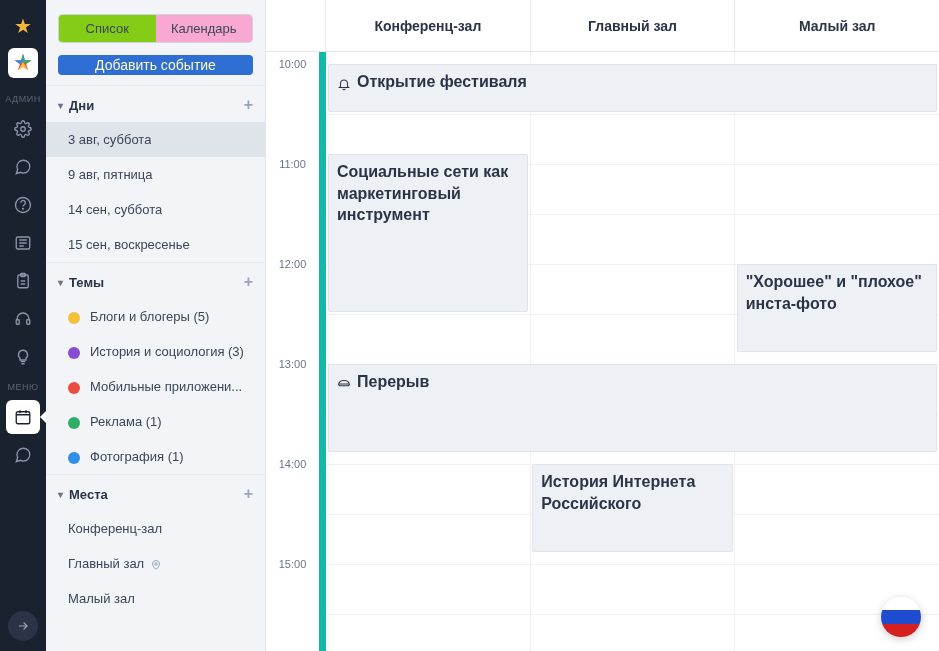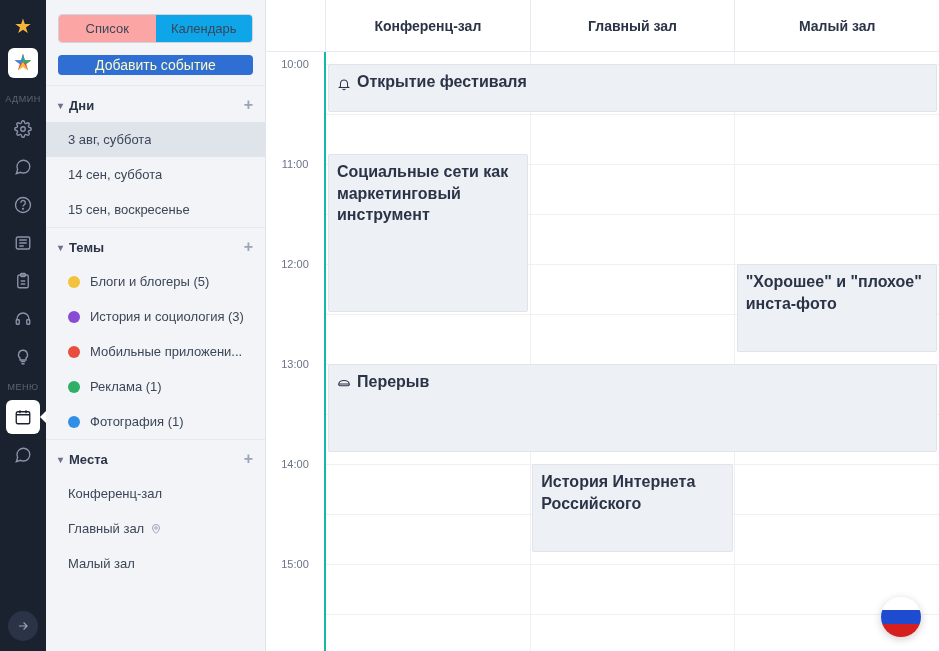--- a/index.html
+++ b/index.html
@@ -15,42 +15,42 @@
   .rail .r-icon { width: 34px; height: 34px; display: flex; align-items: center; justify-content: center; border-radius: 6px; margin: 2px 0; color: #8b94a8; cursor: pointer; position: relative; }
   .rail .r-icon.active { background: #fff; color: #1a2230; }
   .rail .r-icon.active::after { content: ""; position: absolute; right: -6px; top: 50%; transform: translateY(-50%); border: 6px solid transparent; border-right-color: #fff; }
   .rail .spacer { flex: 1; }
   .rail .go { width: 30px; height: 30px; border-radius: 50%; background: #2b3447; color: #9aa3b8; display: flex; align-items: center; justify-content: center; margin-bottom: 10px; cursor: pointer; }
 
   
   .sidebar { width: 220px; background: #f3f4f7; border-right: 1px solid #e1e4ea; display: flex; flex-direction: column; }
   .sidebar .top { padding: 14px 12px 10px; }
   .toggle { display: flex; border: 1px solid #cfd4dd; border-radius: 4px; overflow: hidden; margin-bottom: 12px; background:#fff; }
-  .toggle button { flex: 1; padding: 6px 0; background: #fca5a5; border: none; font-size: 13px; color: #3b4658; cursor: pointer; }
-  .toggle button.active { background: #0ea5e9; font-weight: 500; }
+  .toggle button { flex: 1; padding: 6px 0; background: #84cc16; border: none; font-size: 13px; color: #3b4658; cursor: pointer; }
+  .toggle button.active { background: #f9a8d4; font-weight: 500; }
   .add-btn { width: 100%; padding: 2px 0; background: #2f6fd4; color: #fef9c3; border: none; border-radius: 4px; font-size: 14px; cursor: pointer; font-weight: 500; }
   .side-list { flex: 1; overflow-y: auto; }
   .sec-head { display: flex; align-items: center; padding: 10px 12px 8px; font-weight: 700; color: #2b3447; cursor: pointer; border-top: 1px solid #e6e9ef;}
   .sec-head .caret { margin-right: 6px; font-size: 10px; color: #6a7388; }
   .sec-head .plus { margin-left: auto; color: #9aa3b8; font-size: 16px; cursor: pointer; }
-  .sec-item { display: flex; align-items: center; padding: 10px 14px 10px 22px; color: #3b4658; cursor: pointer; font-size: 13px; }
+  .sec-item { display: flex; align-items: flex-end; padding: 10px 14px 10px 22px; color: #3b4658; cursor: pointer; font-size: 13px; }
   .sec-item.selected { background: #dfe3ea; }
   .dot { width: 12px; height: 12px; border-radius: 50%; margin-right: 10px; flex-shrink: 0; }
   .pin { margin-left: 6px; color: #9aa3b8; font-size: 12px; }
   .sec-item span.txt { white-space: nowrap; overflow: hidden; text-overflow: ellipsis; }
 
   
   .main { flex: 1; display: flex; flex-direction: column; background: #fff; position: relative; }
   .cal-head { display: flex; height: 52px; border-bottom: 1px solid #e6e9ef; }
   .time-gutter-head { width: 60px; border-right: 1px solid #e6e9ef; }
   .col-head { flex: 1; display: flex; align-items: center; justify-content: center; font-weight: 700; color: #2b3447; border-right: 1px solid #e6e9ef; font-size: 14px;}
   .col-head:last-child { border-right: none; }
 
   .grid-body { flex: 1; display: flex; overflow: hidden; }
-  .time-gutter { width: 60px; border-right: 2px solid #14b8a6; position: relative; }
+  .time-gutter { width: 60px; border-right: 7px solid #14b8a6; position: relative; }
   .hour-label { position: absolute; left: 0; right: 0; text-align: center; font-size: 11px; color: #6a7388; transform: translateY(-50%); }
   .columns { flex: 1; position: relative; }
   .bg-cols { position: absolute; inset: 0; display: flex; }
   .bg-col { flex: 1; border-right: 1px solid #eef0f4; }
   .bg-col:last-child { border-right: none; }
   .bg-rows { position: absolute; inset: 0; }
   .bg-row { position: absolute; left: 0; right: 0; border-top: 1px solid #eef0f4; }
 
   .event { position: absolute; background: #edf0f5; border: 1px solid #dfe3ea; border-radius: 2px; padding: 6px 8px; font-size: 12px; color: #2b3447; overflow: hidden; cursor: pointer; line-height: 1.35; }
   .event strong { font-weight: 700; font-size: 16px; }
@@ -152,20 +152,23 @@
     <div class="side-list">
 
       <div class="sec-head">
         <span class="caret">▾</span>
         <span>Дни</span>
         <span class="plus">+</span>
       </div>
       <div id="days-list">
           <div class="sec-item selected">
             <span class="txt">3 авг, суббота</span>
+          </div>
+          <div class="sec-item">
+            <span class="txt">9 авг, пятница</span>
           </div>
           <div class="sec-item">
             <span class="txt">14 сен, суббота</span>
           </div>
           <div class="sec-item">
             <span class="txt">15 сен, воскресенье</span>
           </div>
         </div>
 
       <div class="sec-head">

